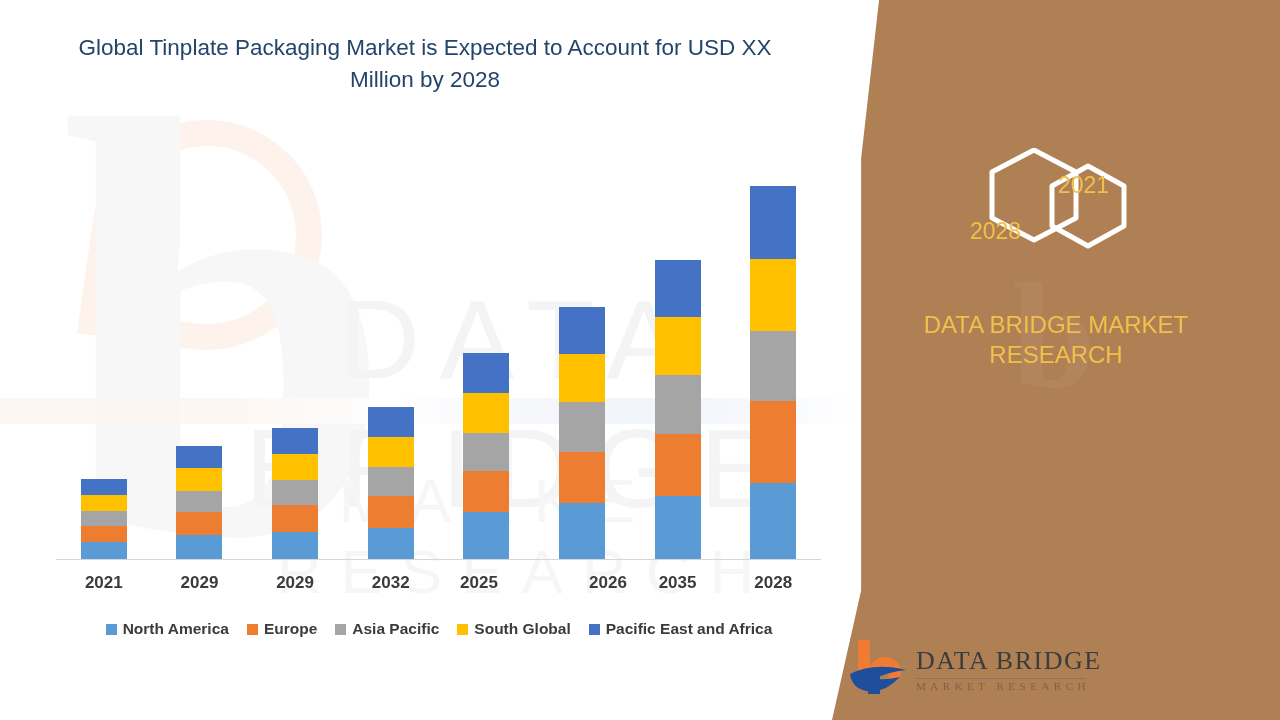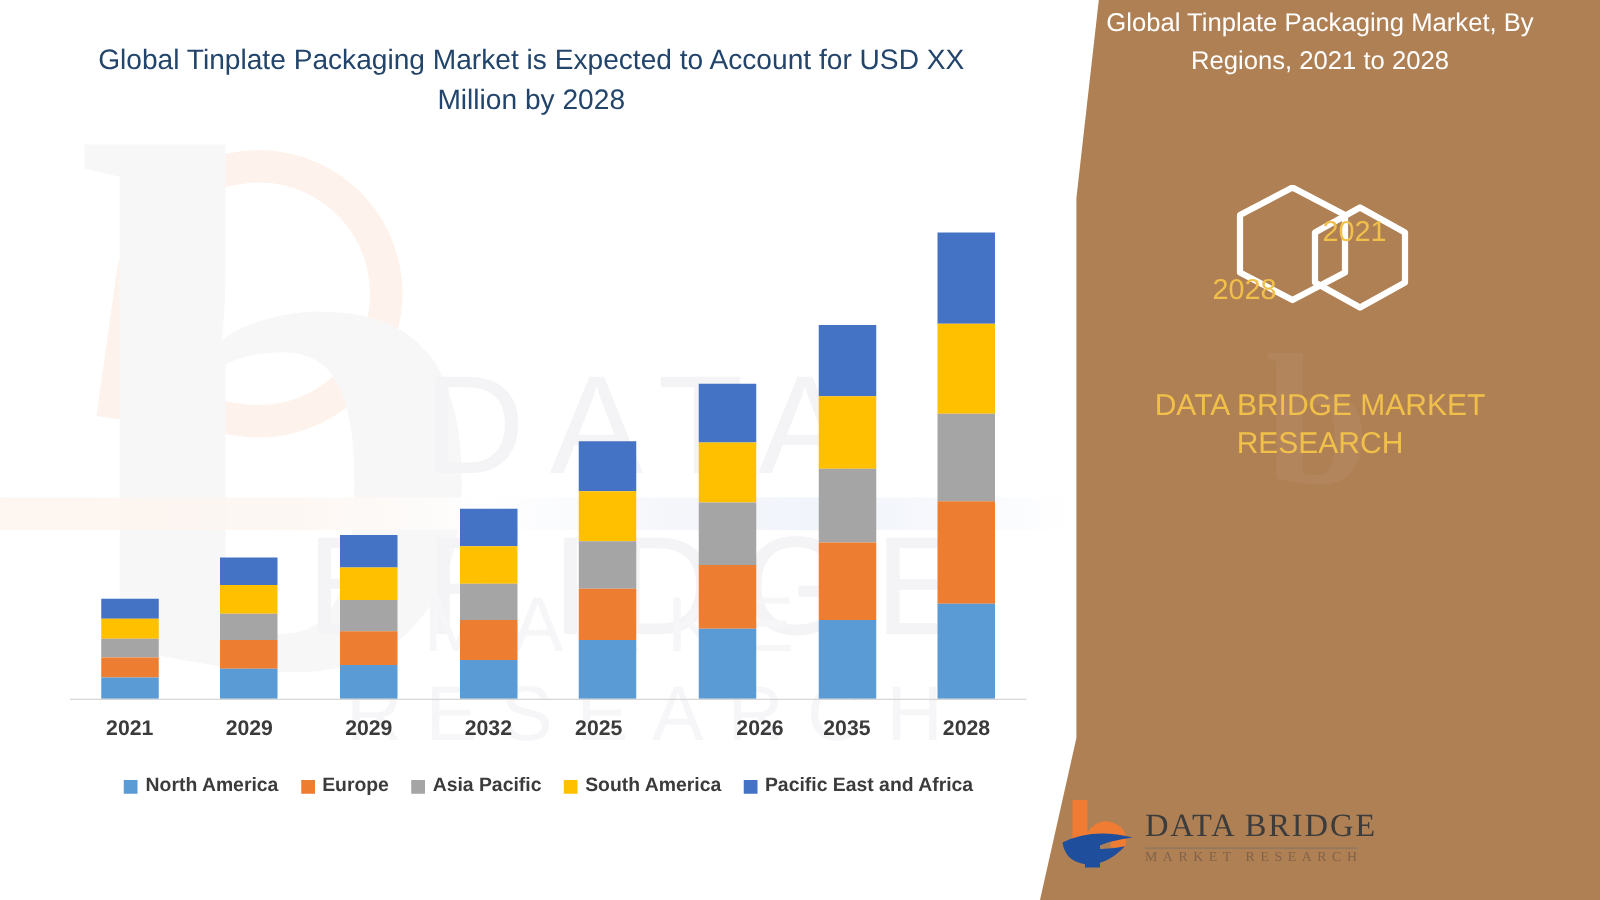--- a/index.html
+++ b/index.html
@@ -242,32 +242,31 @@
     <div class="legend-item">
       <span class="legend-swatch" style="background: rgb(237, 125, 49);"></span>
       <span class="legend-text">Europe</span>
     </div>
     <div class="legend-item">
       <span class="legend-swatch" style="background: rgb(165, 165, 165);"></span>
       <span class="legend-text">Asia Pacific</span>
     </div>
     <div class="legend-item">
       <span class="legend-swatch" style="background: rgb(255, 192, 0);"></span>
-      <span class="legend-text">South America</span>
+      <span class="legend-text">South Global</span>
     </div>
     <div class="legend-item">
       <span class="legend-swatch" style="background: rgb(68, 114, 196);"></span>
       <span class="legend-text">Pacific East and Africa</span>
     </div>
   </div>
 
 <div id="side-panel" style="background: rgb(176, 128, 85);">
   <div id="side-panel-wm">b</div>
 
-  <div id="panel-title">Global Tinplate Packaging Market, By Regions, 2021 to 2028</div>
 
   <div id="hex-group">
     <svg width="210" height="130" viewBox="0 0 210 130">
       <polygon points="50,24 92,2 134,24 134,70 92,92 50,70" fill="none" stroke="#ffffff" stroke-width="5" stroke-linejoin="round"></polygon>
       <polygon points="110,10 146,-10 182,10 182,50 146,70 110,50" fill="none" stroke="#ffffff" stroke-width="5" stroke-linejoin="round" transform="translate(0,28)"></polygon>
     </svg>
     <div class="hex-label" id="hex-2021-label">2021</div>
     <div class="hex-label" id="hex-2028-label">2028</div>
   </div>
 

